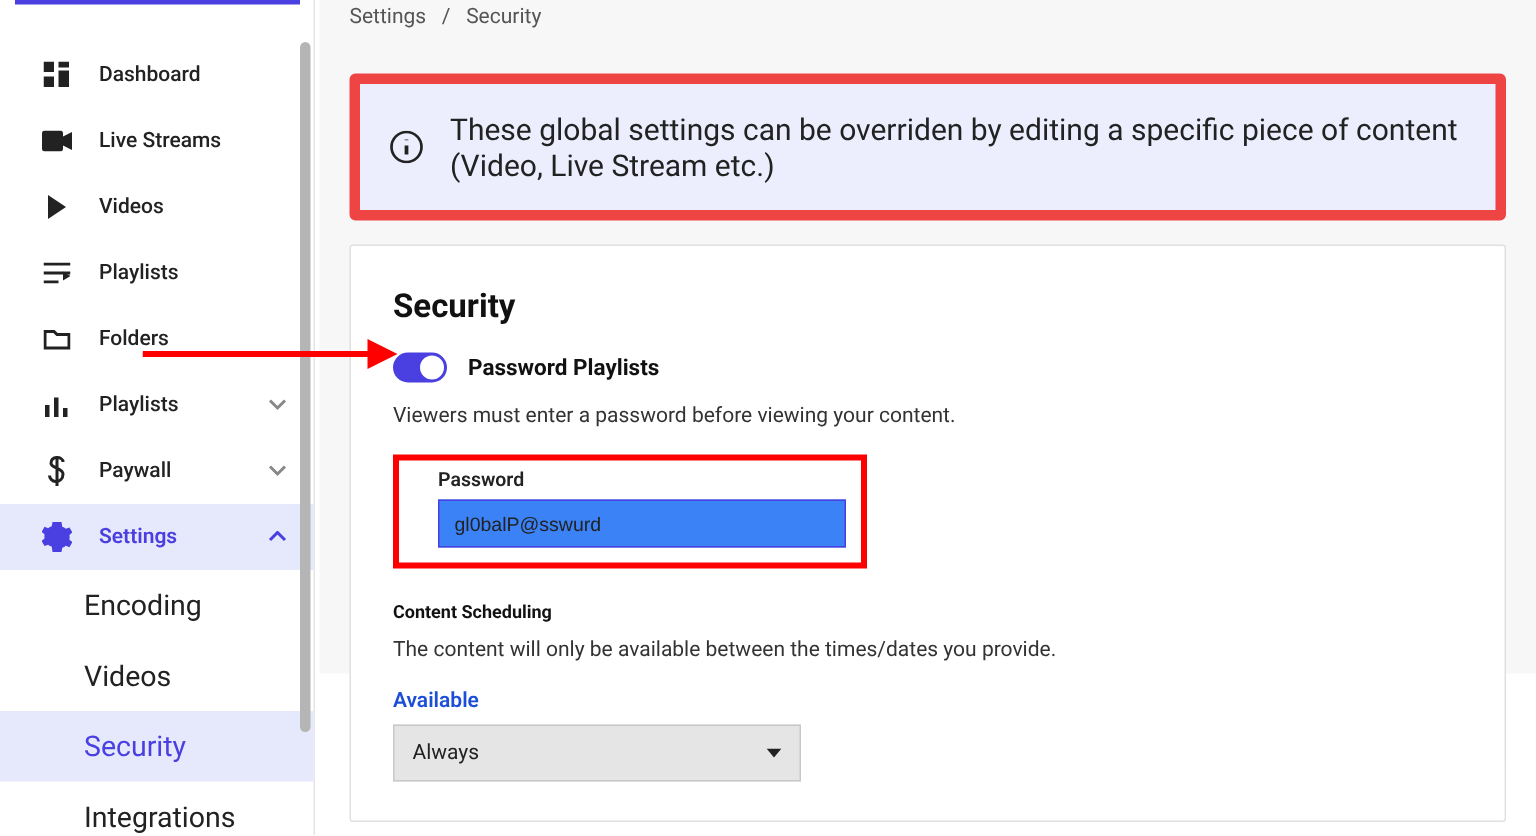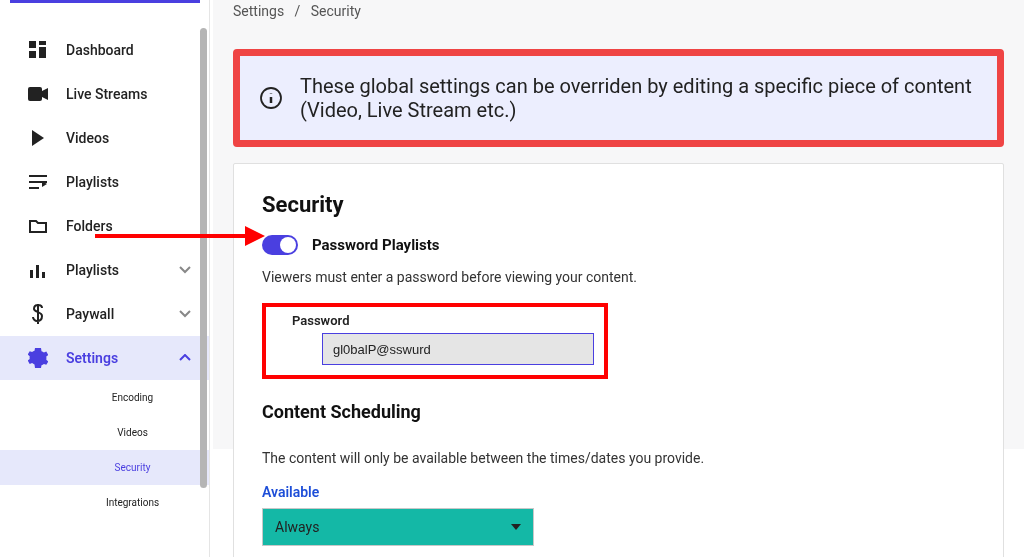--- a/index.html
+++ b/index.html
@@ -62,24 +62,23 @@
       color: #888;
     }
     .sidebar-item.active .chevron {
       color: #4a3fe0;
     }
     .sidebar-sublist {
       padding-left: 56px;
     }
     .sidebar-subitem {
       padding: 12px 0;
-      font-size: 10px;
+      font-size: 19px;
       color: #222;
       cursor: pointer;
-      text-align: center;
     }
     .sidebar-subitem.active {
       background: #e6e8fb;
       color: #4a3fe0;
       margin-left: -56px;
       padding-left: 56px;
     }
     .scrollbar-track {
       position: absolute;
       right: 2px;
@@ -186,34 +185,33 @@
       margin-bottom: 5px;
     }
     .password-input {
       width: 272px;
       height: 32px;
       border: 1px solid #4a3fe0;
       padding: 0 10px;
       font-size: 13px;
       color: #222;
       outline: none;
-      background: #e5e5e5;
-      margin-left: 30px;
+      background: #3b82f6;
     }
     .sub-heading {
-      font-size: 18px;
+      font-size: 12px;
       font-weight: 700;
       color: #111;
-      margin-bottom: 28px;
+      margin-bottom: 10px;
     }
     .select-box {
       width: 272px;
       height: 38px;
       border: 1px solid #c8c8c8;
-      background: #14b8a6;
+      background: #e5e5e5;
       display: flex;
       align-items: center;
       justify-content: space-between;
       padding: 0 12px;
       font-size: 14px;
       color: #222;
       cursor: pointer;
       margin-bottom: 16px;
     }
     .select-label {

